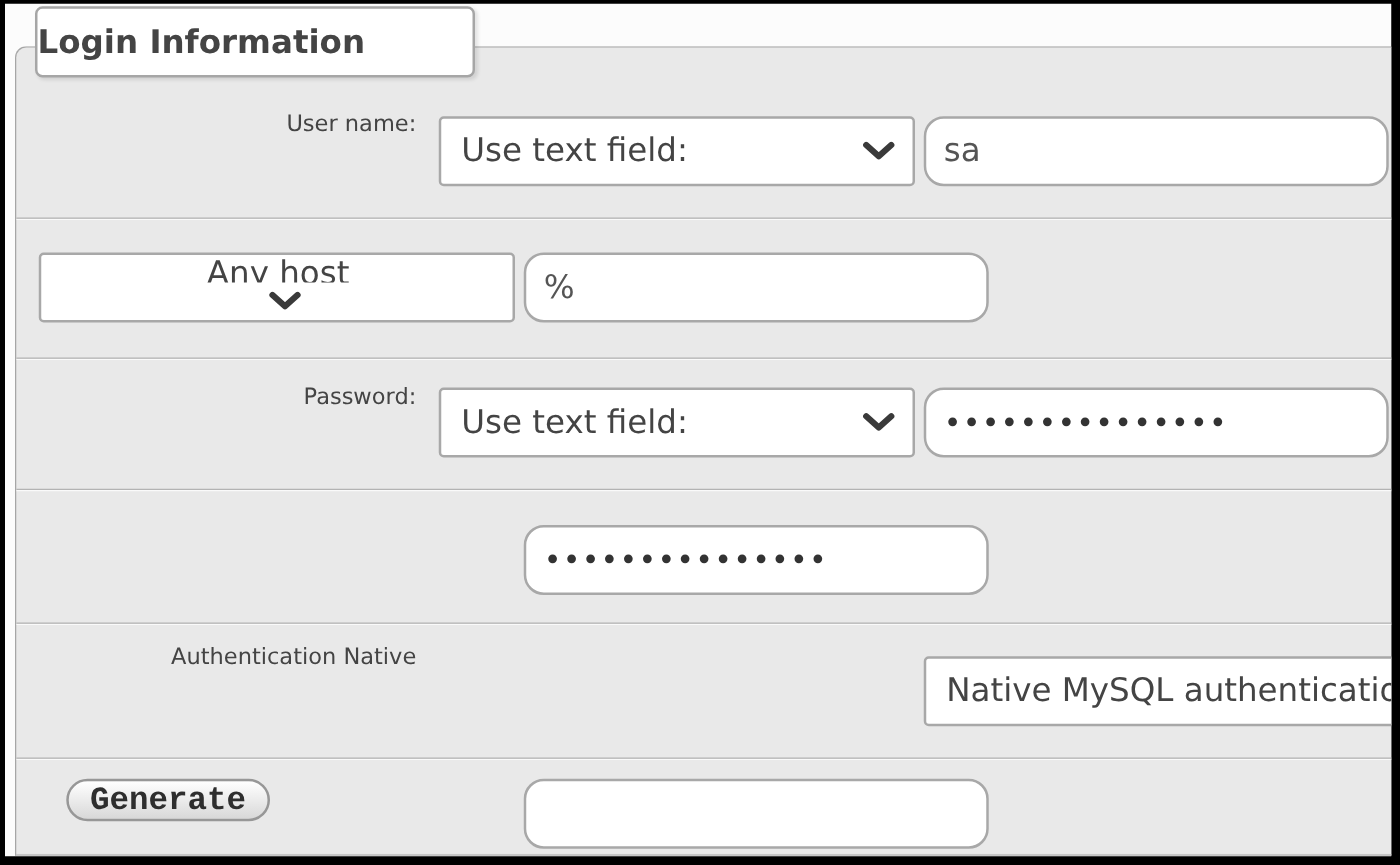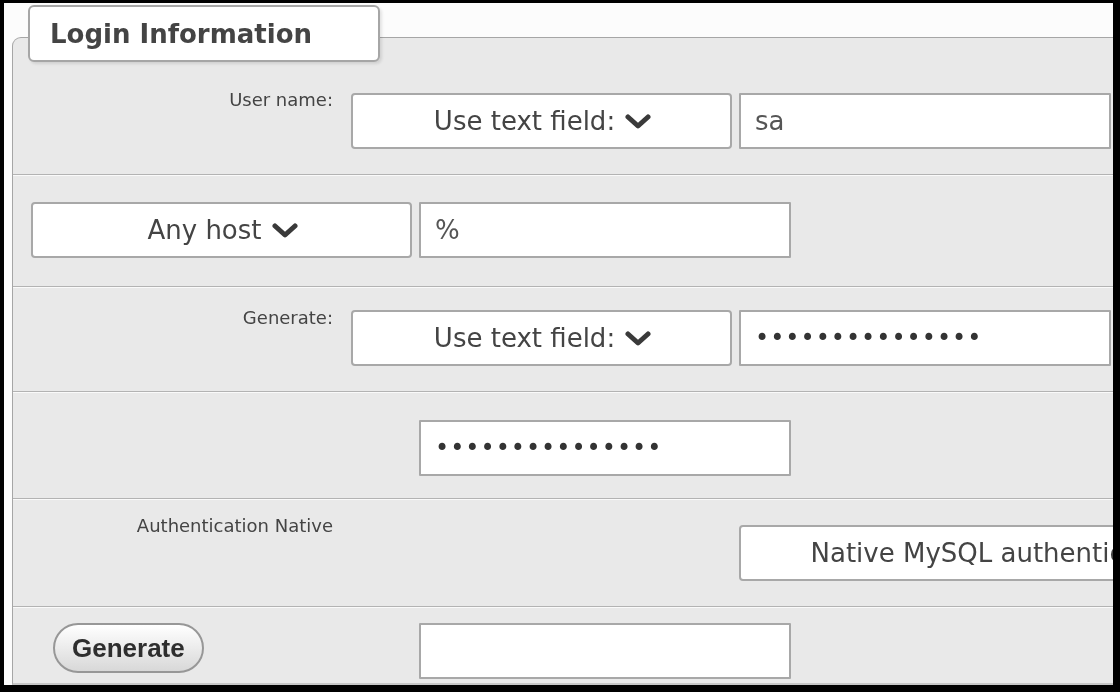--- a/index.html
+++ b/index.html
@@ -24,21 +24,20 @@
     border-radius:9px 9px 0 0;
     overflow:hidden;
   }
   .legend {
     position:absolute; left:24px; top:2px;
     width:352px; height:57px;
     background:#ffffff;
     border:2px solid #a6a6a6;
     border-radius:6px;
     display:flex; align-items:center;
-    padding-left:20px;
     z-index:5;
     font-weight:bold; font-size:26px; color:#444;
     box-shadow:2px 2px 3px rgba(0,0,0,0.10);
   }
   .row {
     display:flex; align-items:flex-start;
   }
   .row + .row {
     border-top:1px solid #b3b3b3;
     box-shadow:inset 0 1px 0 #fafafa;
@@ -54,57 +53,57 @@
     text-align:right;
     font-size:18px; color:#444;
     line-height:36px;
   }
   .sel {
     margin-left:18px;
     width:381px; height:56px;
     background:#fff;
     border:2px solid #a8a8a8;
     border-radius:4px;
-    display:flex; align-items:center; justify-content:center;
+    display:flex; align-items:center; justify-content:space-between;
     padding:0 14px 0 16px;
     font-size:26px; color:#444;
     cursor:pointer;
     white-space:nowrap;
     flex-shrink:0;
   }
   .sel .sel-text { overflow:hidden; }
   .sel-wide { width:520px; }
   .inp {
     margin-left:7px;
     width:372px; height:56px;
     background:#fff;
     border:2px solid #a8a8a8;
-    border-radius:1px;
+    border-radius:16px;
     padding:0 14px;
     font-size:26px; color:#555;
     font-family:inherit;
     flex-shrink:0;
     outline:none;
   }
   .masked { letter-spacing:1px; color:#333; font-size:24px; }
   .mt-r1 { margin-top:11px; }
-  .mt-r2 { margin-top:9px;  }
+  .mt-r2 { margin-top:9px;flex-direction:column;  }
   .mt-r3 { margin-top:10px; }
   .mt-r4 { margin-top:12px; }
   .mt-r5 { margin-top:17px; }
   .mt-r6 { margin-top:7px;  }
   .spacer-col { margin-left:18px; width:381px; flex-shrink:0; }
   .btn {
     margin-left:22px;
-    height:50px;
+    height:34px;
     padding:0 17px;
     border:2px solid #979797;
     border-radius:26px;
     background:linear-gradient(#ffffff,#d8d8d8);
-    font-family:Liberation Sans, sans-serif;
+    font-family:Liberation Mono, monospace;
     font-weight:bold; font-size:26px; color:#2e2e2e;
     cursor:pointer;
   }
   .chev { flex-shrink:0; margin-left:10px; }
 </style>
 </head>
 <body>
 
 <div class="page">
 
@@ -133,21 +132,21 @@
         <span class="chev">
           <svg width="26" height="16" viewBox="0 0 26 16">
               <polyline points="3,3 13,12 23,3" stroke="#3a3a3a" stroke-width="5" fill="none" stroke-linecap="round" stroke-linejoin="round"></polyline>
             </svg>
         </span>
       </div>
       <input class="inp mt-r2" type="text" value="%" style="">
     </div>
 
     <div class="row r3">
-      <div class="label">Generate:</div>
+      <div class="label">Password:</div>
       <div class="sel mt-r3">
         <span class="sel-text">Use text field:</span>
         <span class="chev">
           <svg width="26" height="16" viewBox="0 0 26 16">
               <polyline points="3,3 13,12 23,3" stroke="#3a3a3a" stroke-width="5" fill="none" stroke-linecap="round" stroke-linejoin="round"></polyline>
             </svg>
         </span>
       </div>
       <input class="inp masked mt-r3" type="text" value="•••••••••••••••" style="">
     </div>

